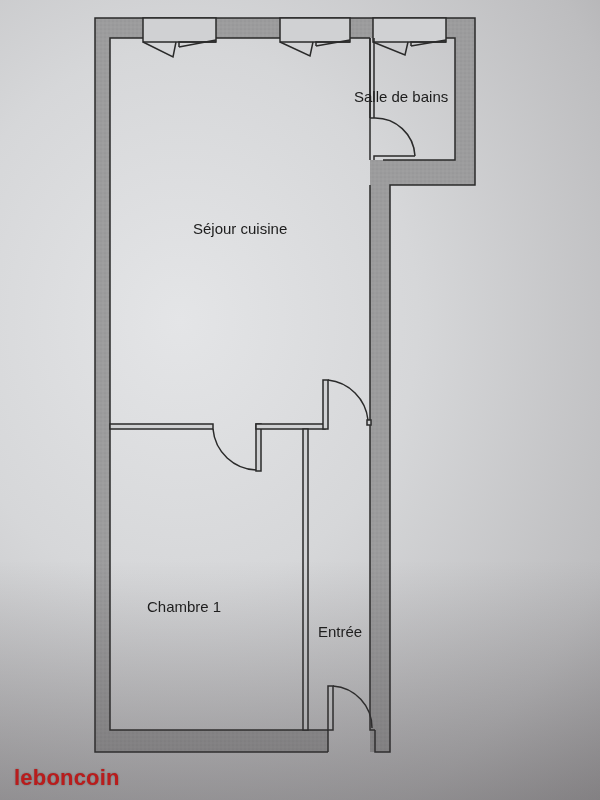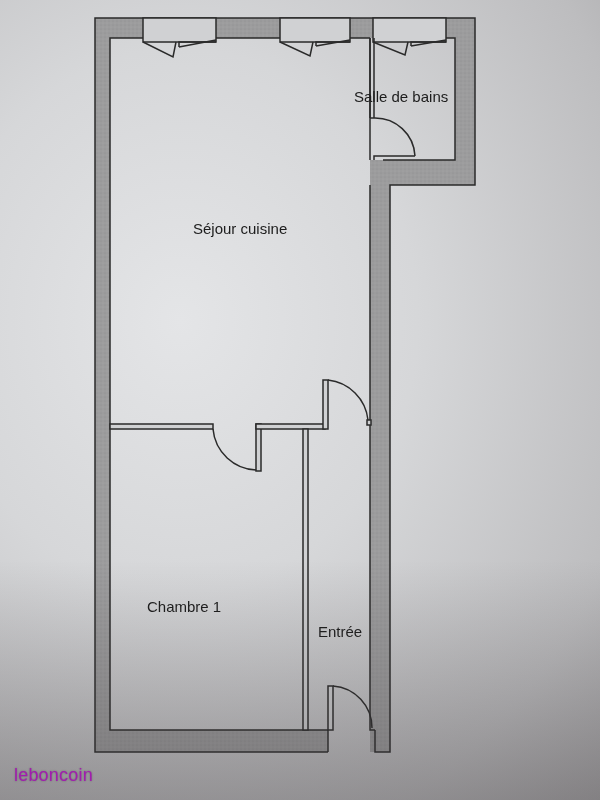--- a/index.html
+++ b/index.html
@@ -16,22 +16,22 @@
     .shade {
       position: absolute; left: 0; top: 0; width: 600px; height: 800px;
       background: linear-gradient(to bottom, rgba(0,0,0,0) 70%, rgba(60,55,58,0.35) 100%);
       pointer-events: none;
     }
     svg.plan { position: absolute; left: 0; top: 0; }
     .room-label {
       position: absolute; color: #1c1c1c; font-size: 15px; white-space: nowrap;
     }
     .watermark {
-      position: absolute; left: 14px; top: 765px; color: #a21caf;
-      font-size: 18px; font-weight: normal; letter-spacing: 0.2px;
+      position: absolute; left: 14px; top: 765px; color: #b91c1c;
+      font-size: 22px; font-weight: bold; letter-spacing: 0.2px;
       text-shadow: 0 0 2px rgba(0,0,0,0.3);
     }
   </style>
 </head>
 <body>
 
 <div class="paper"></div>
 
 <svg class="plan" width="600" height="800" viewBox="0 0 600 800">
   <defs>

